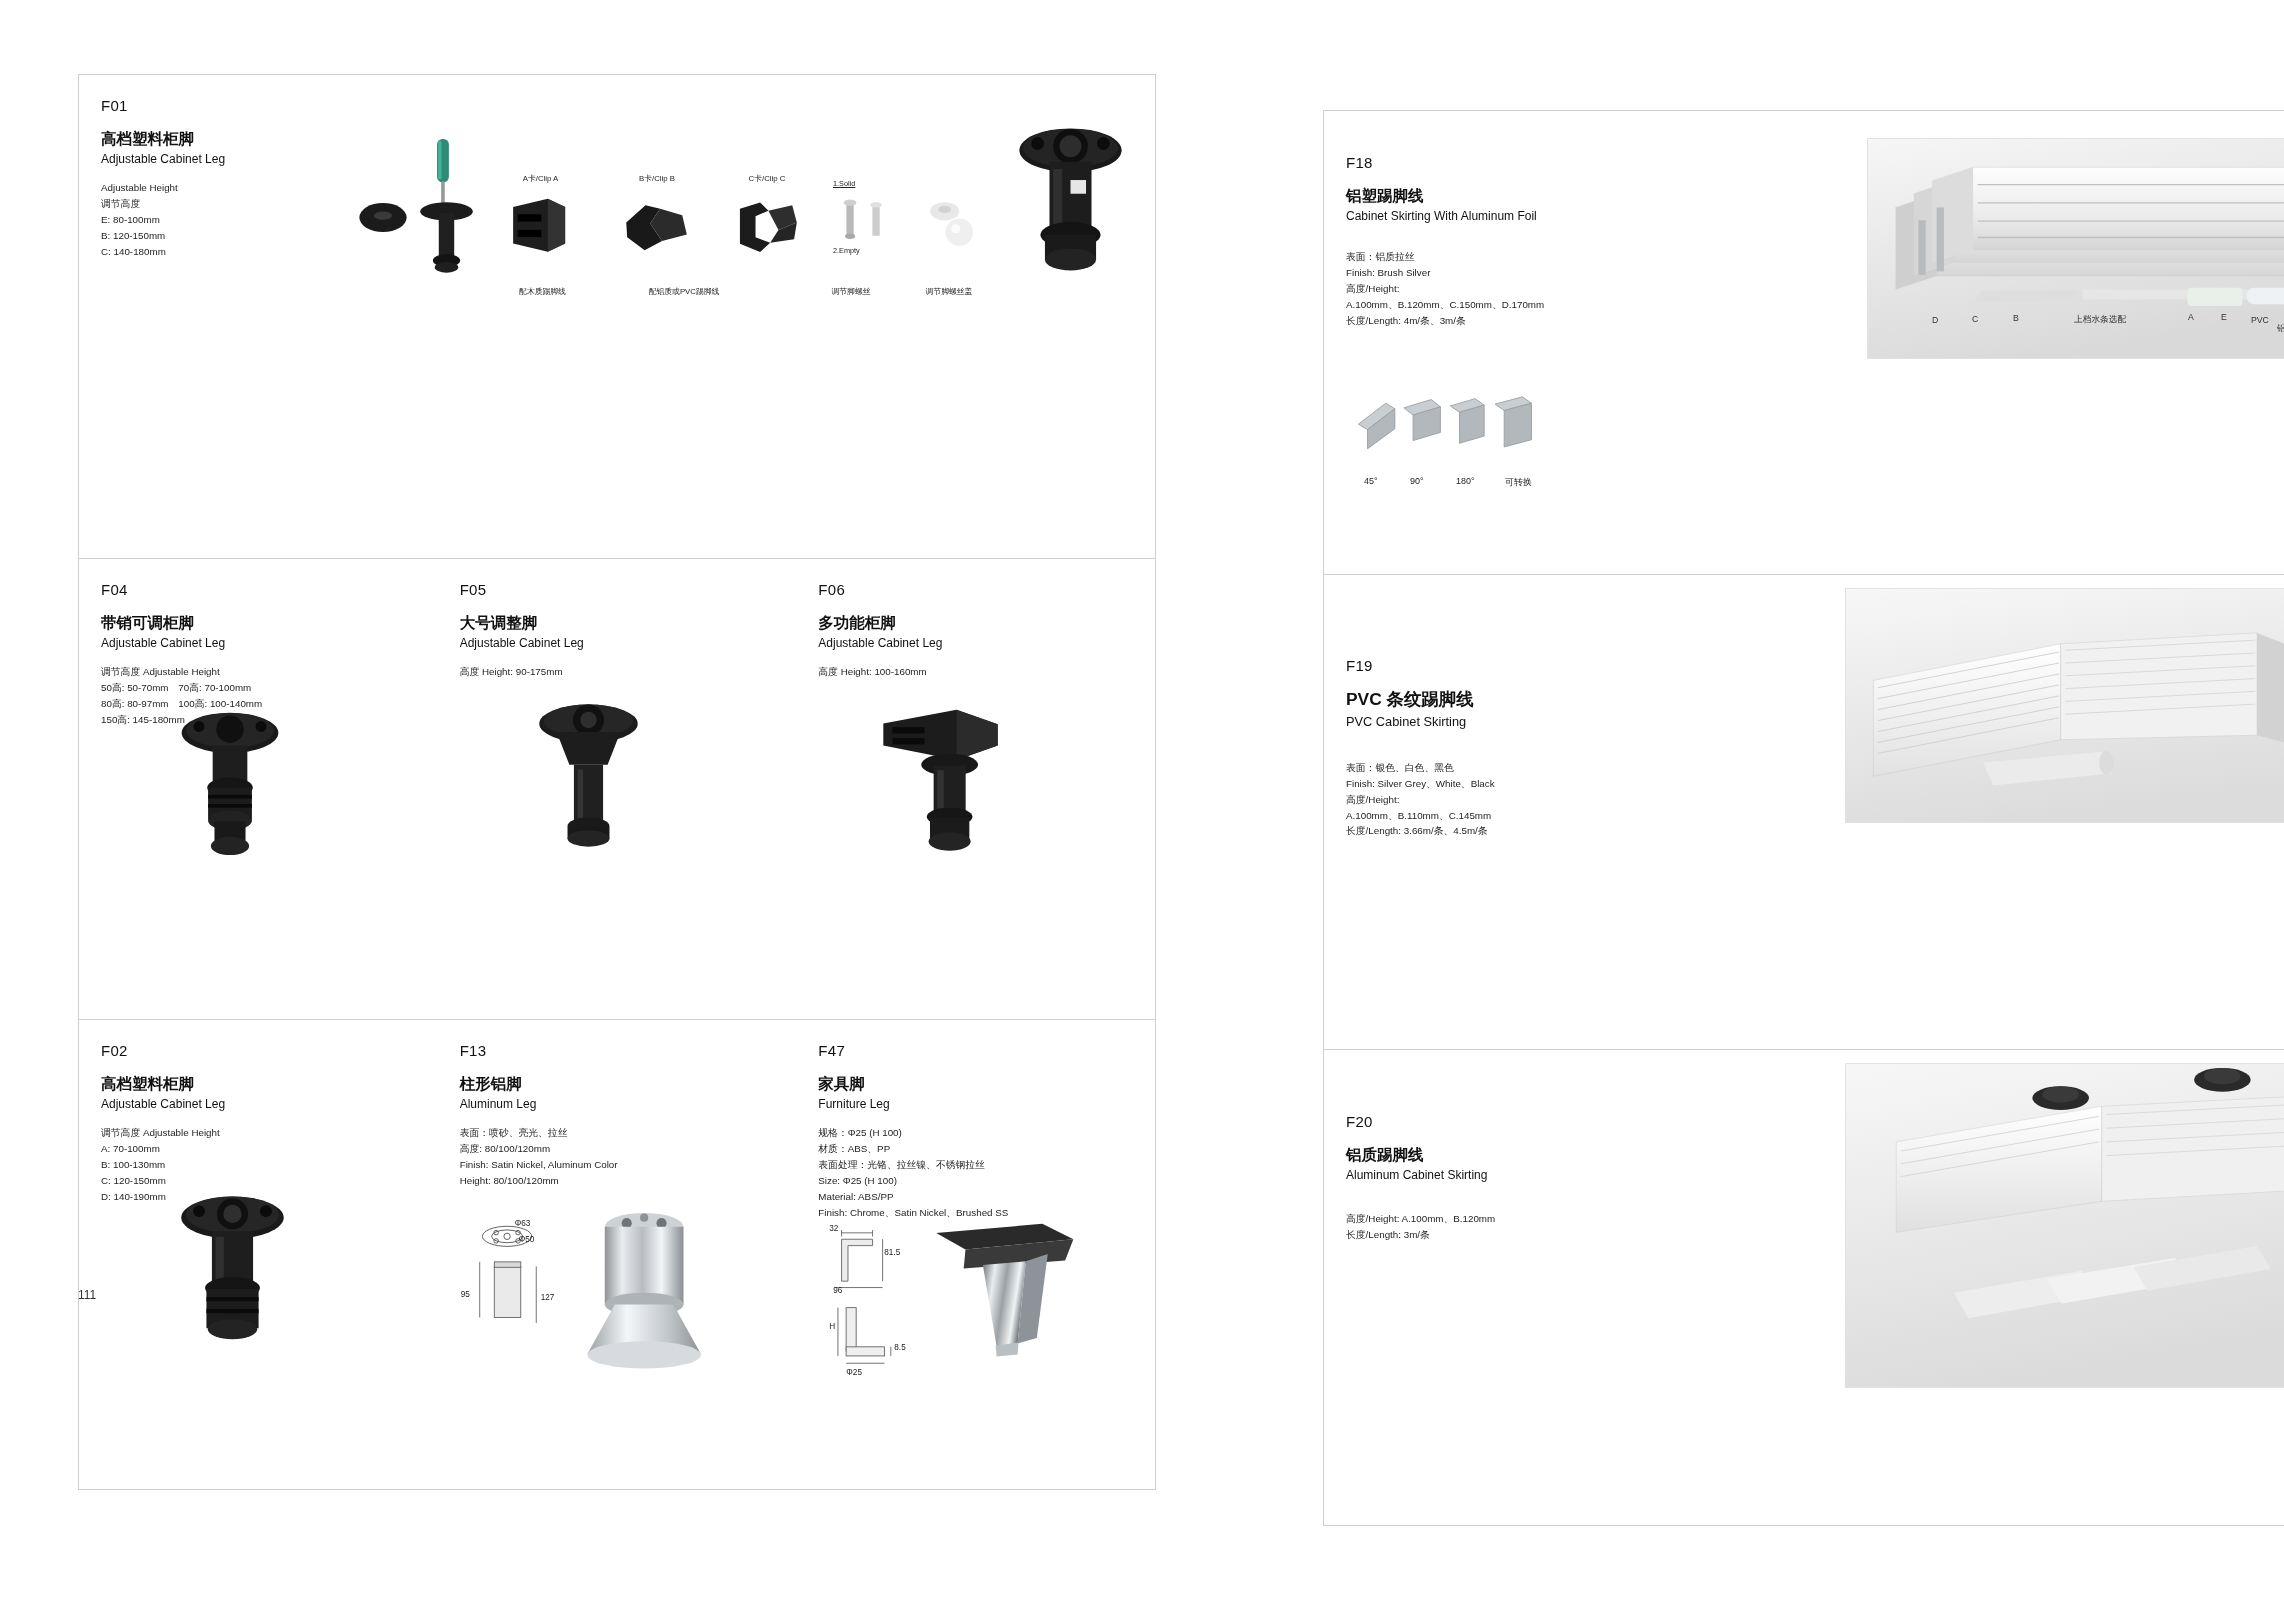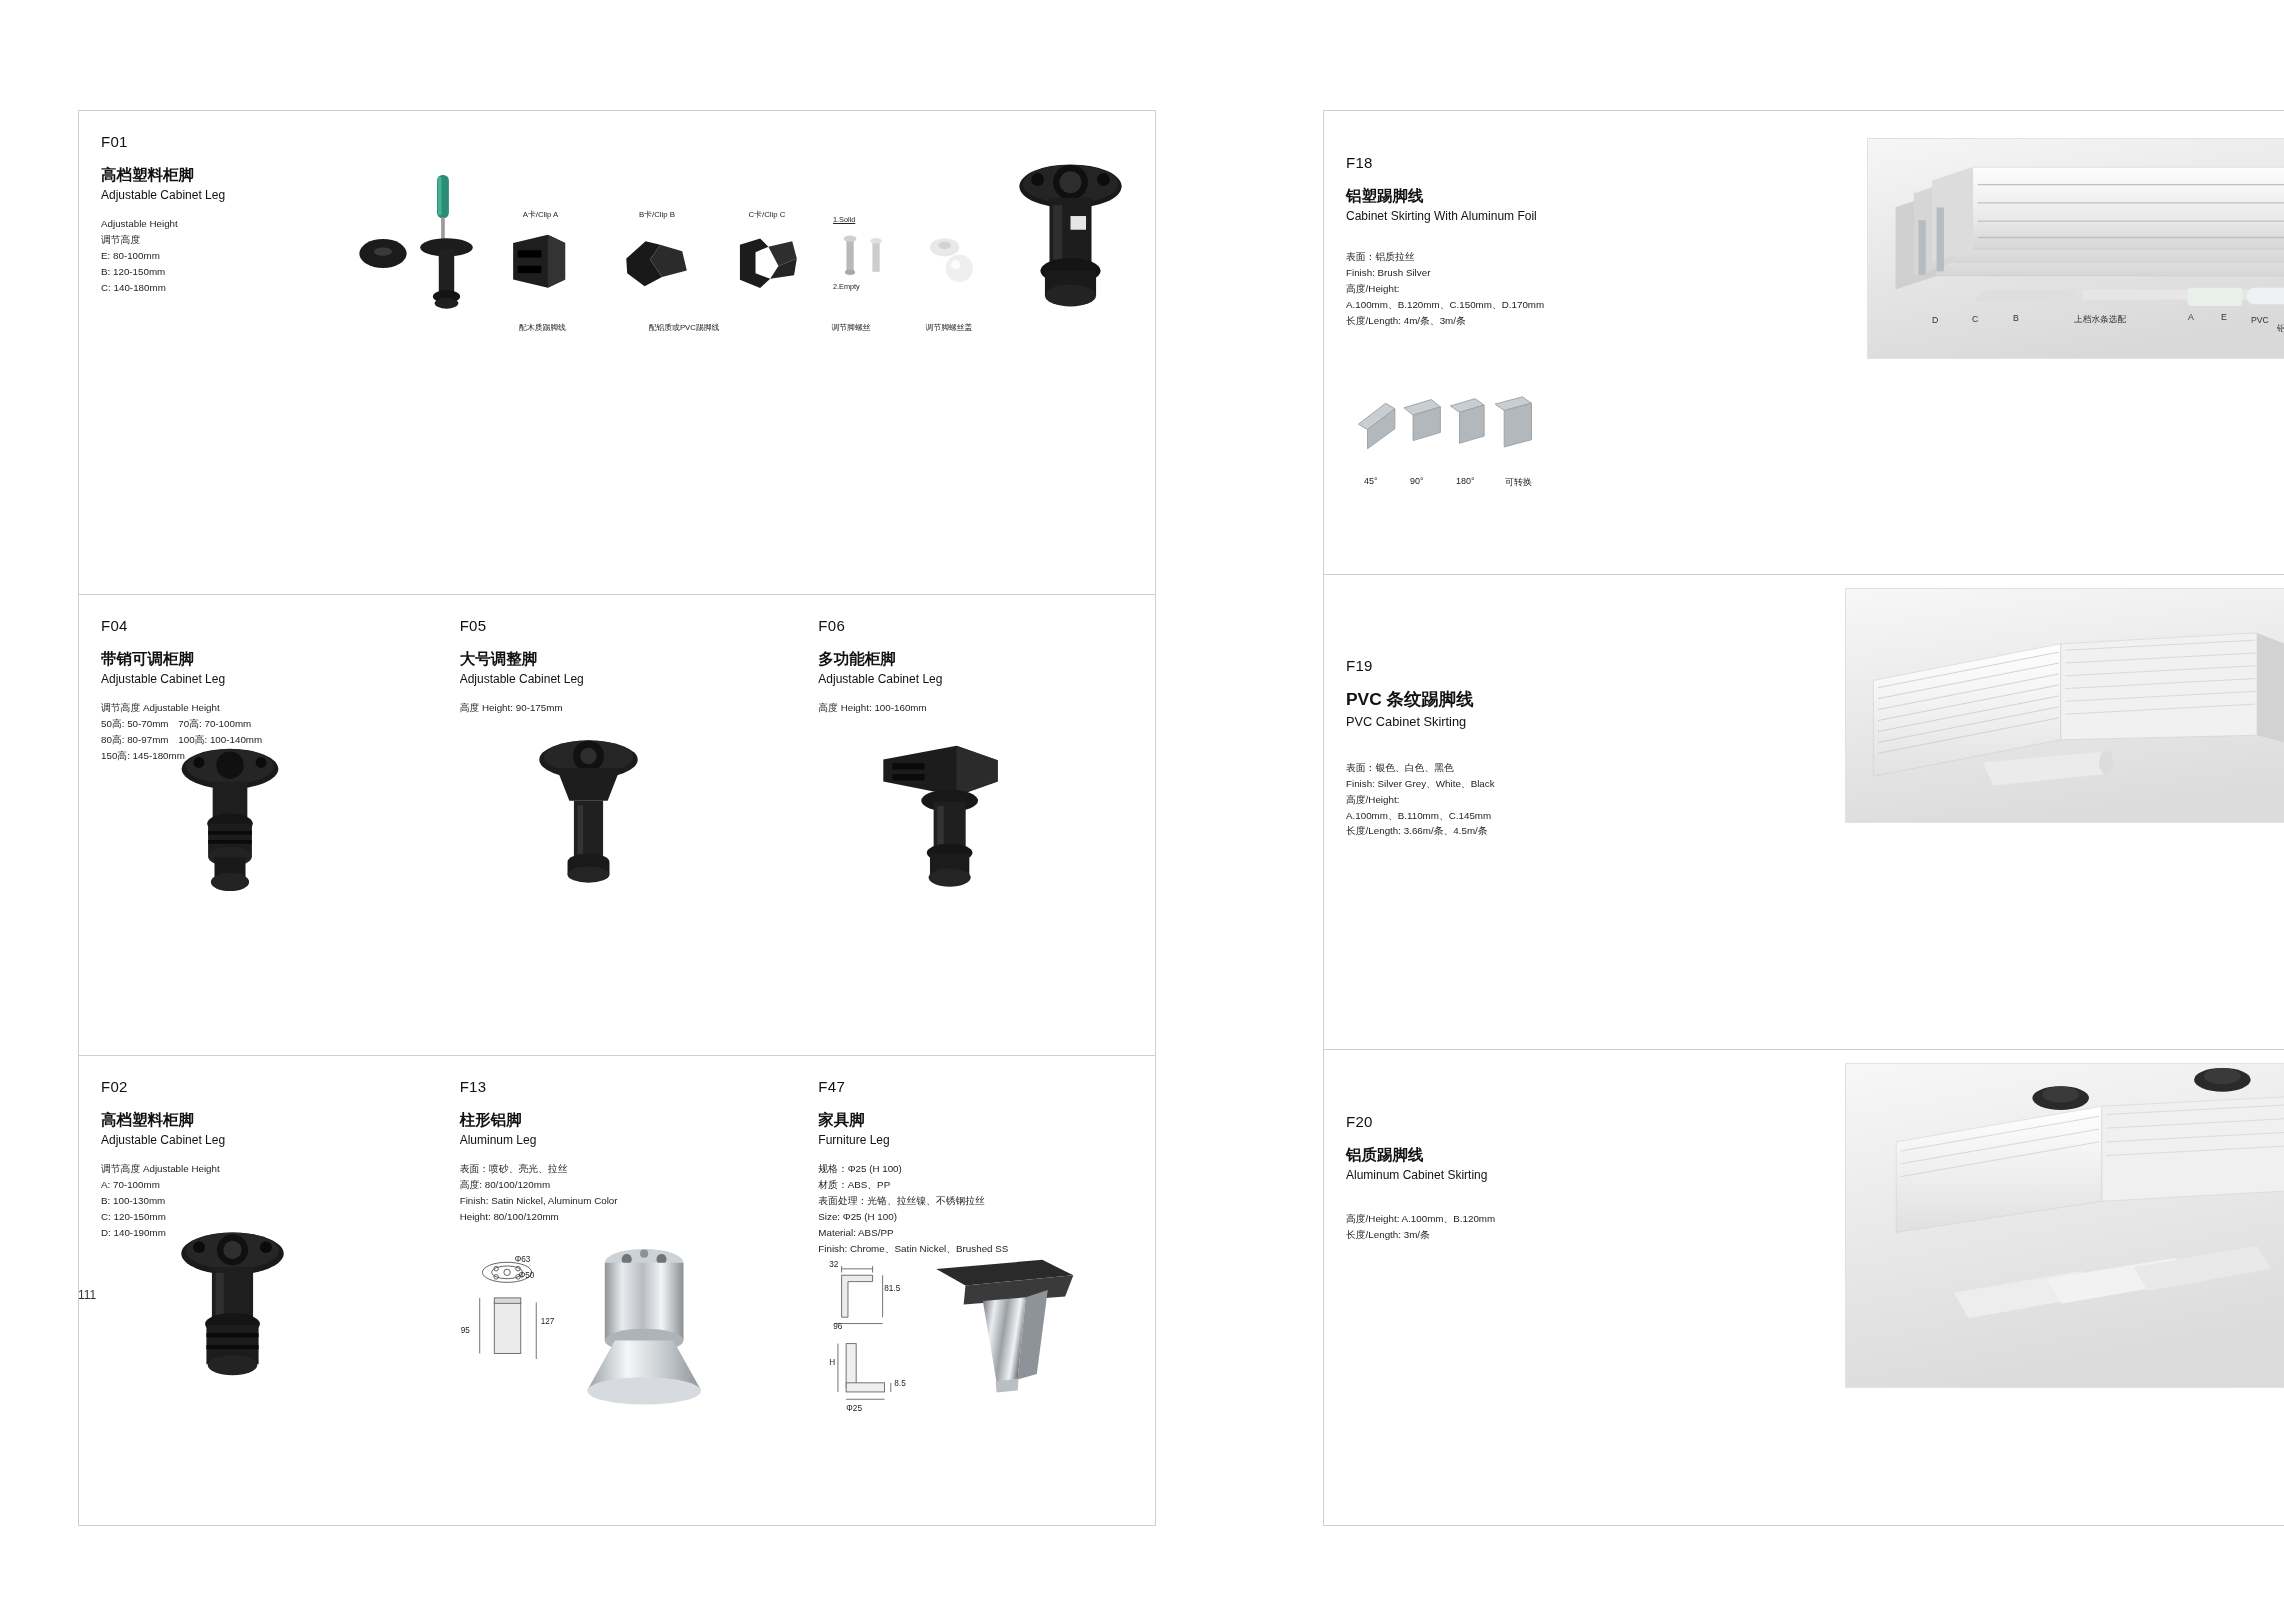--- a/index.html
+++ b/index.html
@@ -20,21 +20,21 @@
     height: 1618px;
     box-sizing: border-box;
   }
   .page {
     position: relative;
     box-sizing: border-box;
   }
   .page-left {
     width: 1241px;
     height: 1375px;
-    padding: 110px 82px 0 78px;
+    padding: 74px 82px 0 78px;
   }
   .page-right {
     width: 1241px;
     height: 1618px;
     padding: 110px 78px 0 82px;
   }
   .frame {
     border: 1.4px solid #cfcfcf;
     box-sizing: border-box;
   }
@@ -376,21 +376,21 @@
             <circle cx="88" cy="54" r="5" fill="none" stroke="#555" stroke-width="2"></circle>
             <circle cx="136" cy="54" r="5" fill="none" stroke="#555" stroke-width="2"></circle>
             <rect x="84" y="110" width="58" height="112" fill="#eaeaea" stroke="#666" stroke-width="2"></rect>
             <rect x="84" y="100" width="58" height="12" fill="#d8d8d8" stroke="#666" stroke-width="2"></rect>
             <line x1="52" y1="100" x2="52" y2="222" stroke="#666" stroke-width="2"></line>
             <line x1="176" y1="110" x2="176" y2="234" stroke="#666" stroke-width="2"></line>
           </svg>
           <div class="dim-text" style="left:77px; top:199px;">Φ63</div>
           <div class="dim-text" style="left:81px; top:215px;">Φ50</div>
           <div class="dim-text" style="left:23px; top:270px;">95</div>
-          <div class="dim-text" style="left:103px; top:261px;">127</div>
+          <div class="dim-text" style="left:103px; top:273px;">127</div>
 
           <svg class="imgbox" style="left:132px; top:183px;" width="151" height="183" viewBox="0 0 330 400">
             <defs>
               <linearGradient id="alu1" x1="0" y1="0" x2="1" y2="0">
                 <stop offset="0%" stop-color="#8f9396"></stop>
                 <stop offset="22%" stop-color="#e8ecef"></stop>
                 <stop offset="48%" stop-color="#b8bcc0"></stop>
                 <stop offset="72%" stop-color="#f2f5f7"></stop>
                 <stop offset="100%" stop-color="#8a8e92"></stop>
               </linearGradient>

